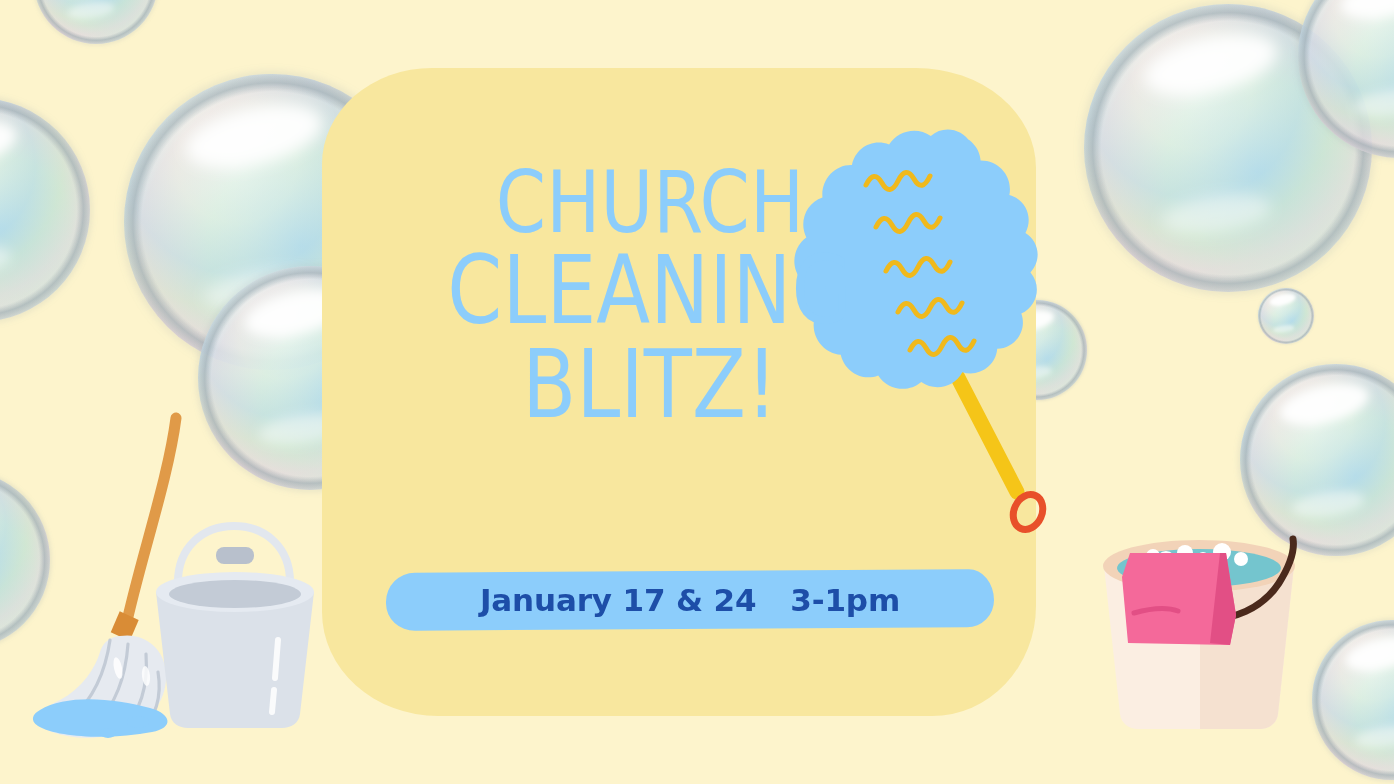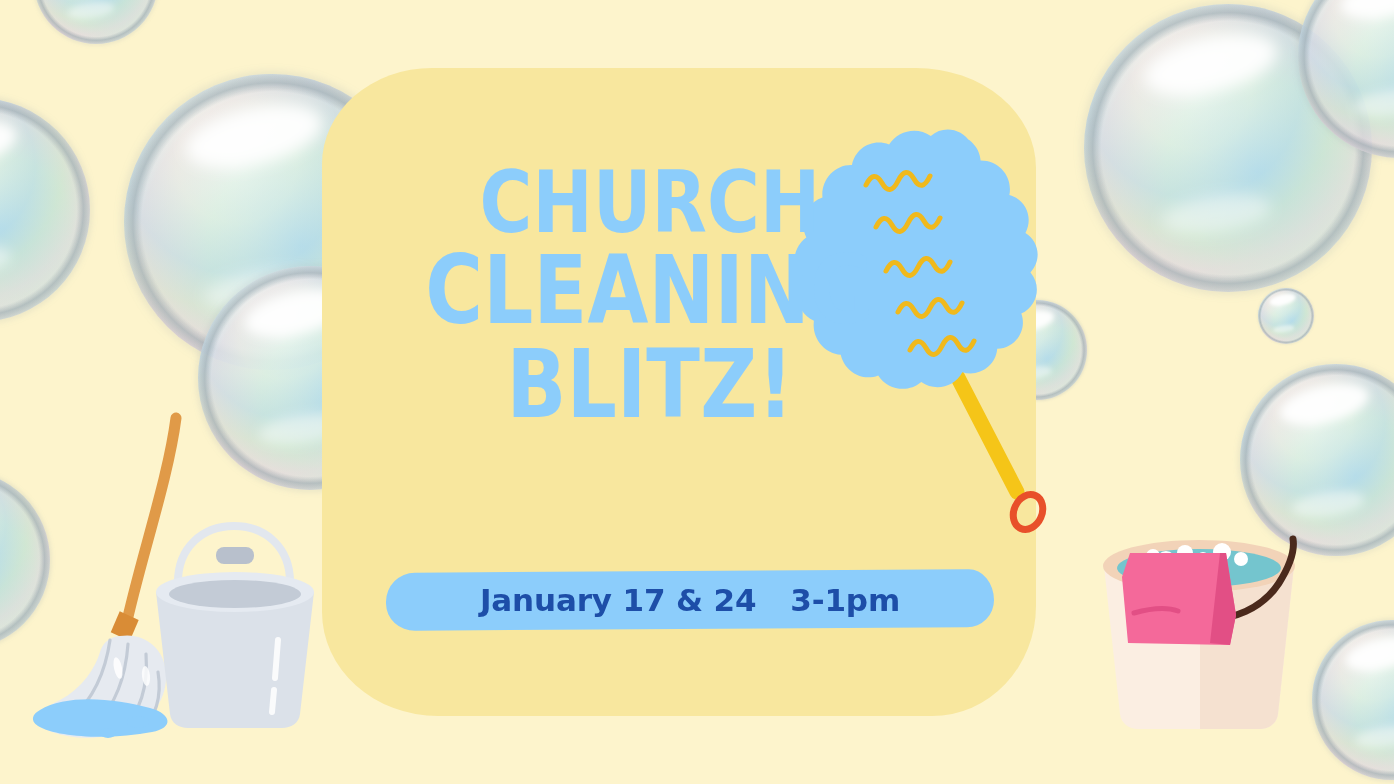--- a/index.html
+++ b/index.html
@@ -42,21 +42,21 @@
   .headline {
     position: absolute;
     left: 400px;
     top: 162px;
     width: 500px;
     text-align: center;
     color: #8ccdfb;
     line-height: 0.94;
     letter-spacing: 0.012em;
     font-family: "DejaVu Sans", sans-serif;
-    font-weight: bold;
+    font-weight: normal;
     font-stretch: condensed;
     user-select: none;
   }
   .headline .line {
     display: block;
     white-space: nowrap;
   }
   .line-1 { font-size: 86px; transform: scaleX(0.93); }
   .line-2 { font-size: 94px; transform: scaleX(0.93); margin-top: 4px; }
   .line-3 { font-size: 94px; transform: scaleX(0.93); margin-top: 6px; }

